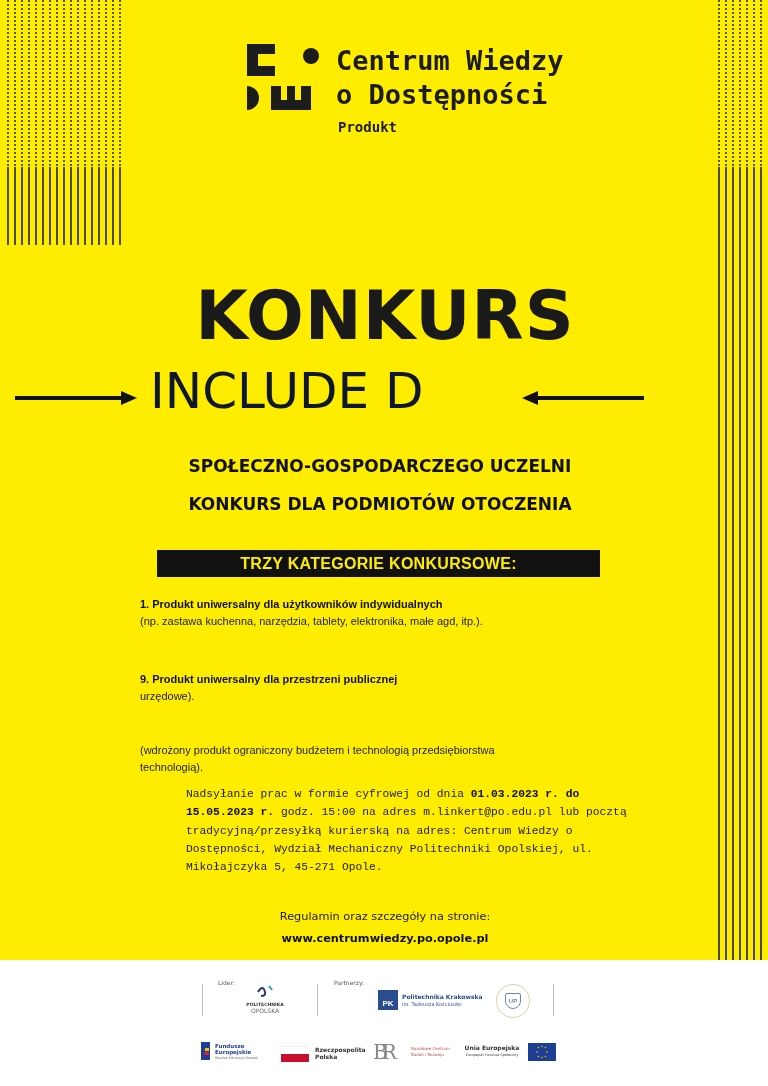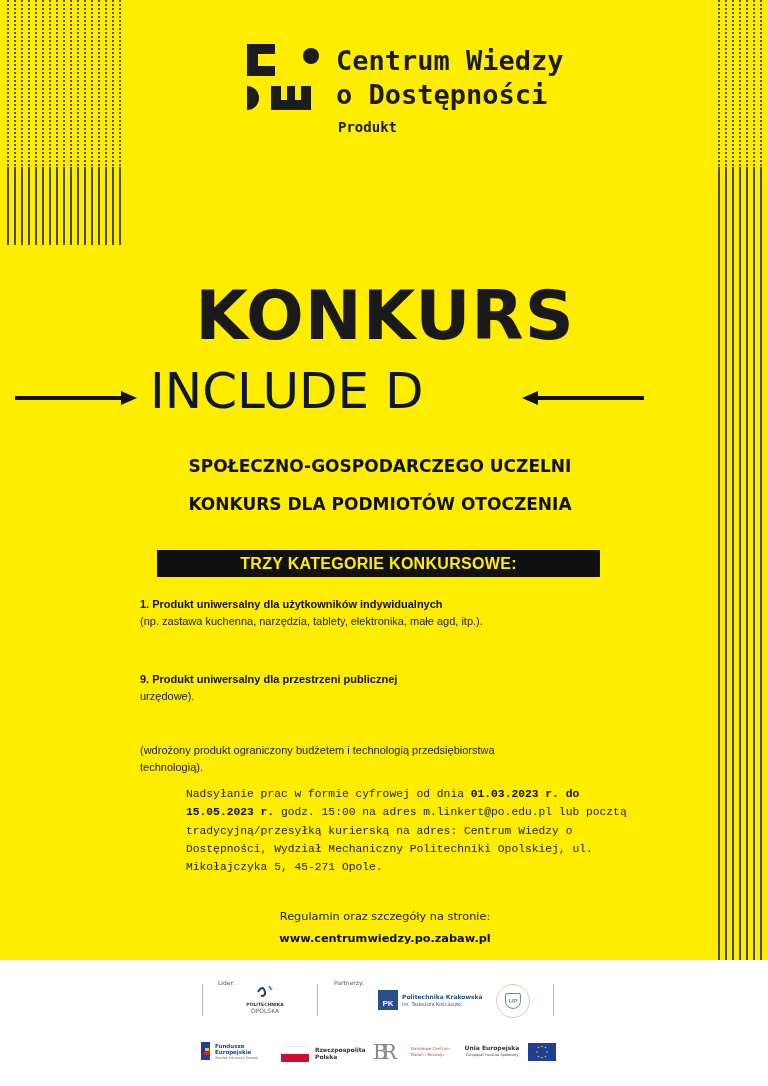--- a/index.html
+++ b/index.html
@@ -198,21 +198,21 @@
     <div class="d">(wdrożony produkt ograniczony budżetem i technologią przedsiębiorstwa</div>
     <div class="d">technologią).</div>
   </div>
 
   <div class="submission">
     <span>Nadsyłanie prac w formie cyfrowej od dnia </span><b>01.03.2023 r. do 15.05.2023 r.</b><span> godz. 15:00 na adres  m.linkert@po.edu.pl lub pocztą tradycyjną/przesyłką kurierską na adres: Centrum Wiedzy o Dostępności, Wydział Mechaniczny Politechniki Opolskiej, ul. Mikołajczyka 5, 45-271 Opole.</span>
   </div>
 
   <div class="rules">
     <div>Regulamin oraz szczegóły na stronie:</div>
-    <div class="url">www.centrumwiedzy.po.zabaw.pl</div>
+    <div class="url">www.centrumwiedzy.po.opole.pl</div>
   </div>
 </div>
 
 <div class="footer">
   <div class="vdiv" style="left:202px; top:24px; height:32px;"></div>
   <div class="flabel" style="left:218px; top:19px;">Lider:</div>
 
   <div style="position:absolute; left:245px; top:24px; width:40px; text-align:center;">
     <svg width="20" height="14" viewBox="0 0 20 14">
       <path d="M3 8 Q8 0 10 8 Q11 12 6 12" stroke="#2a3a6a" stroke-width="2" fill="none"></path>

